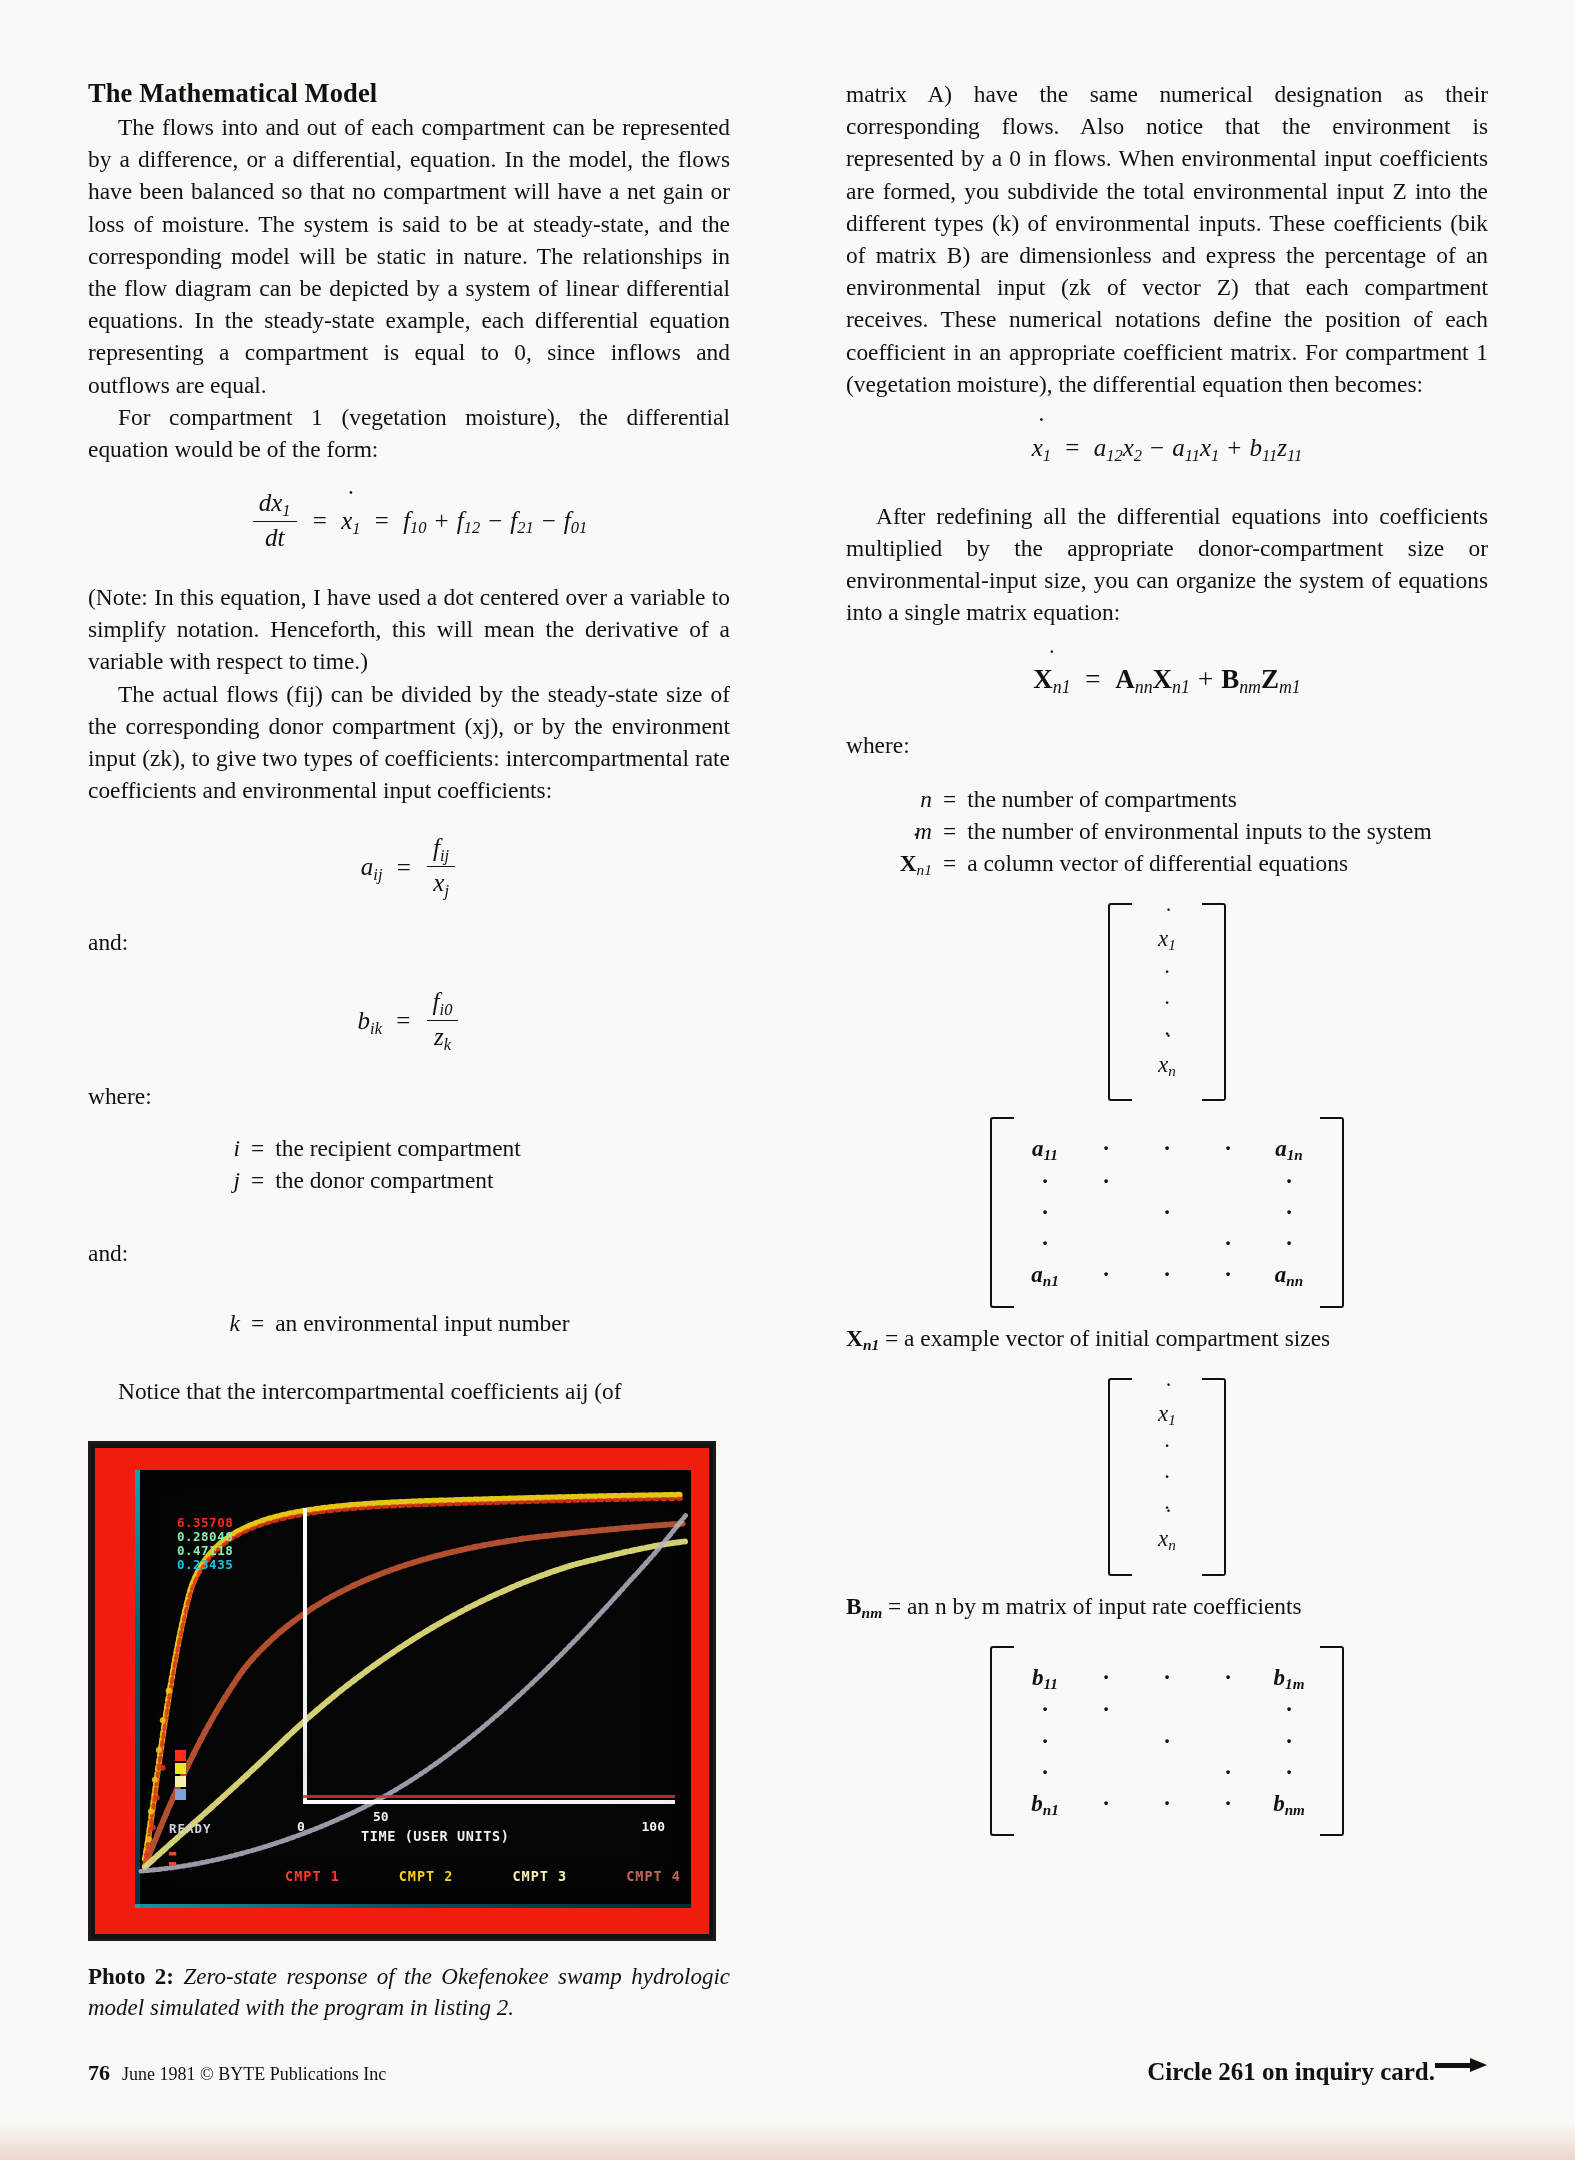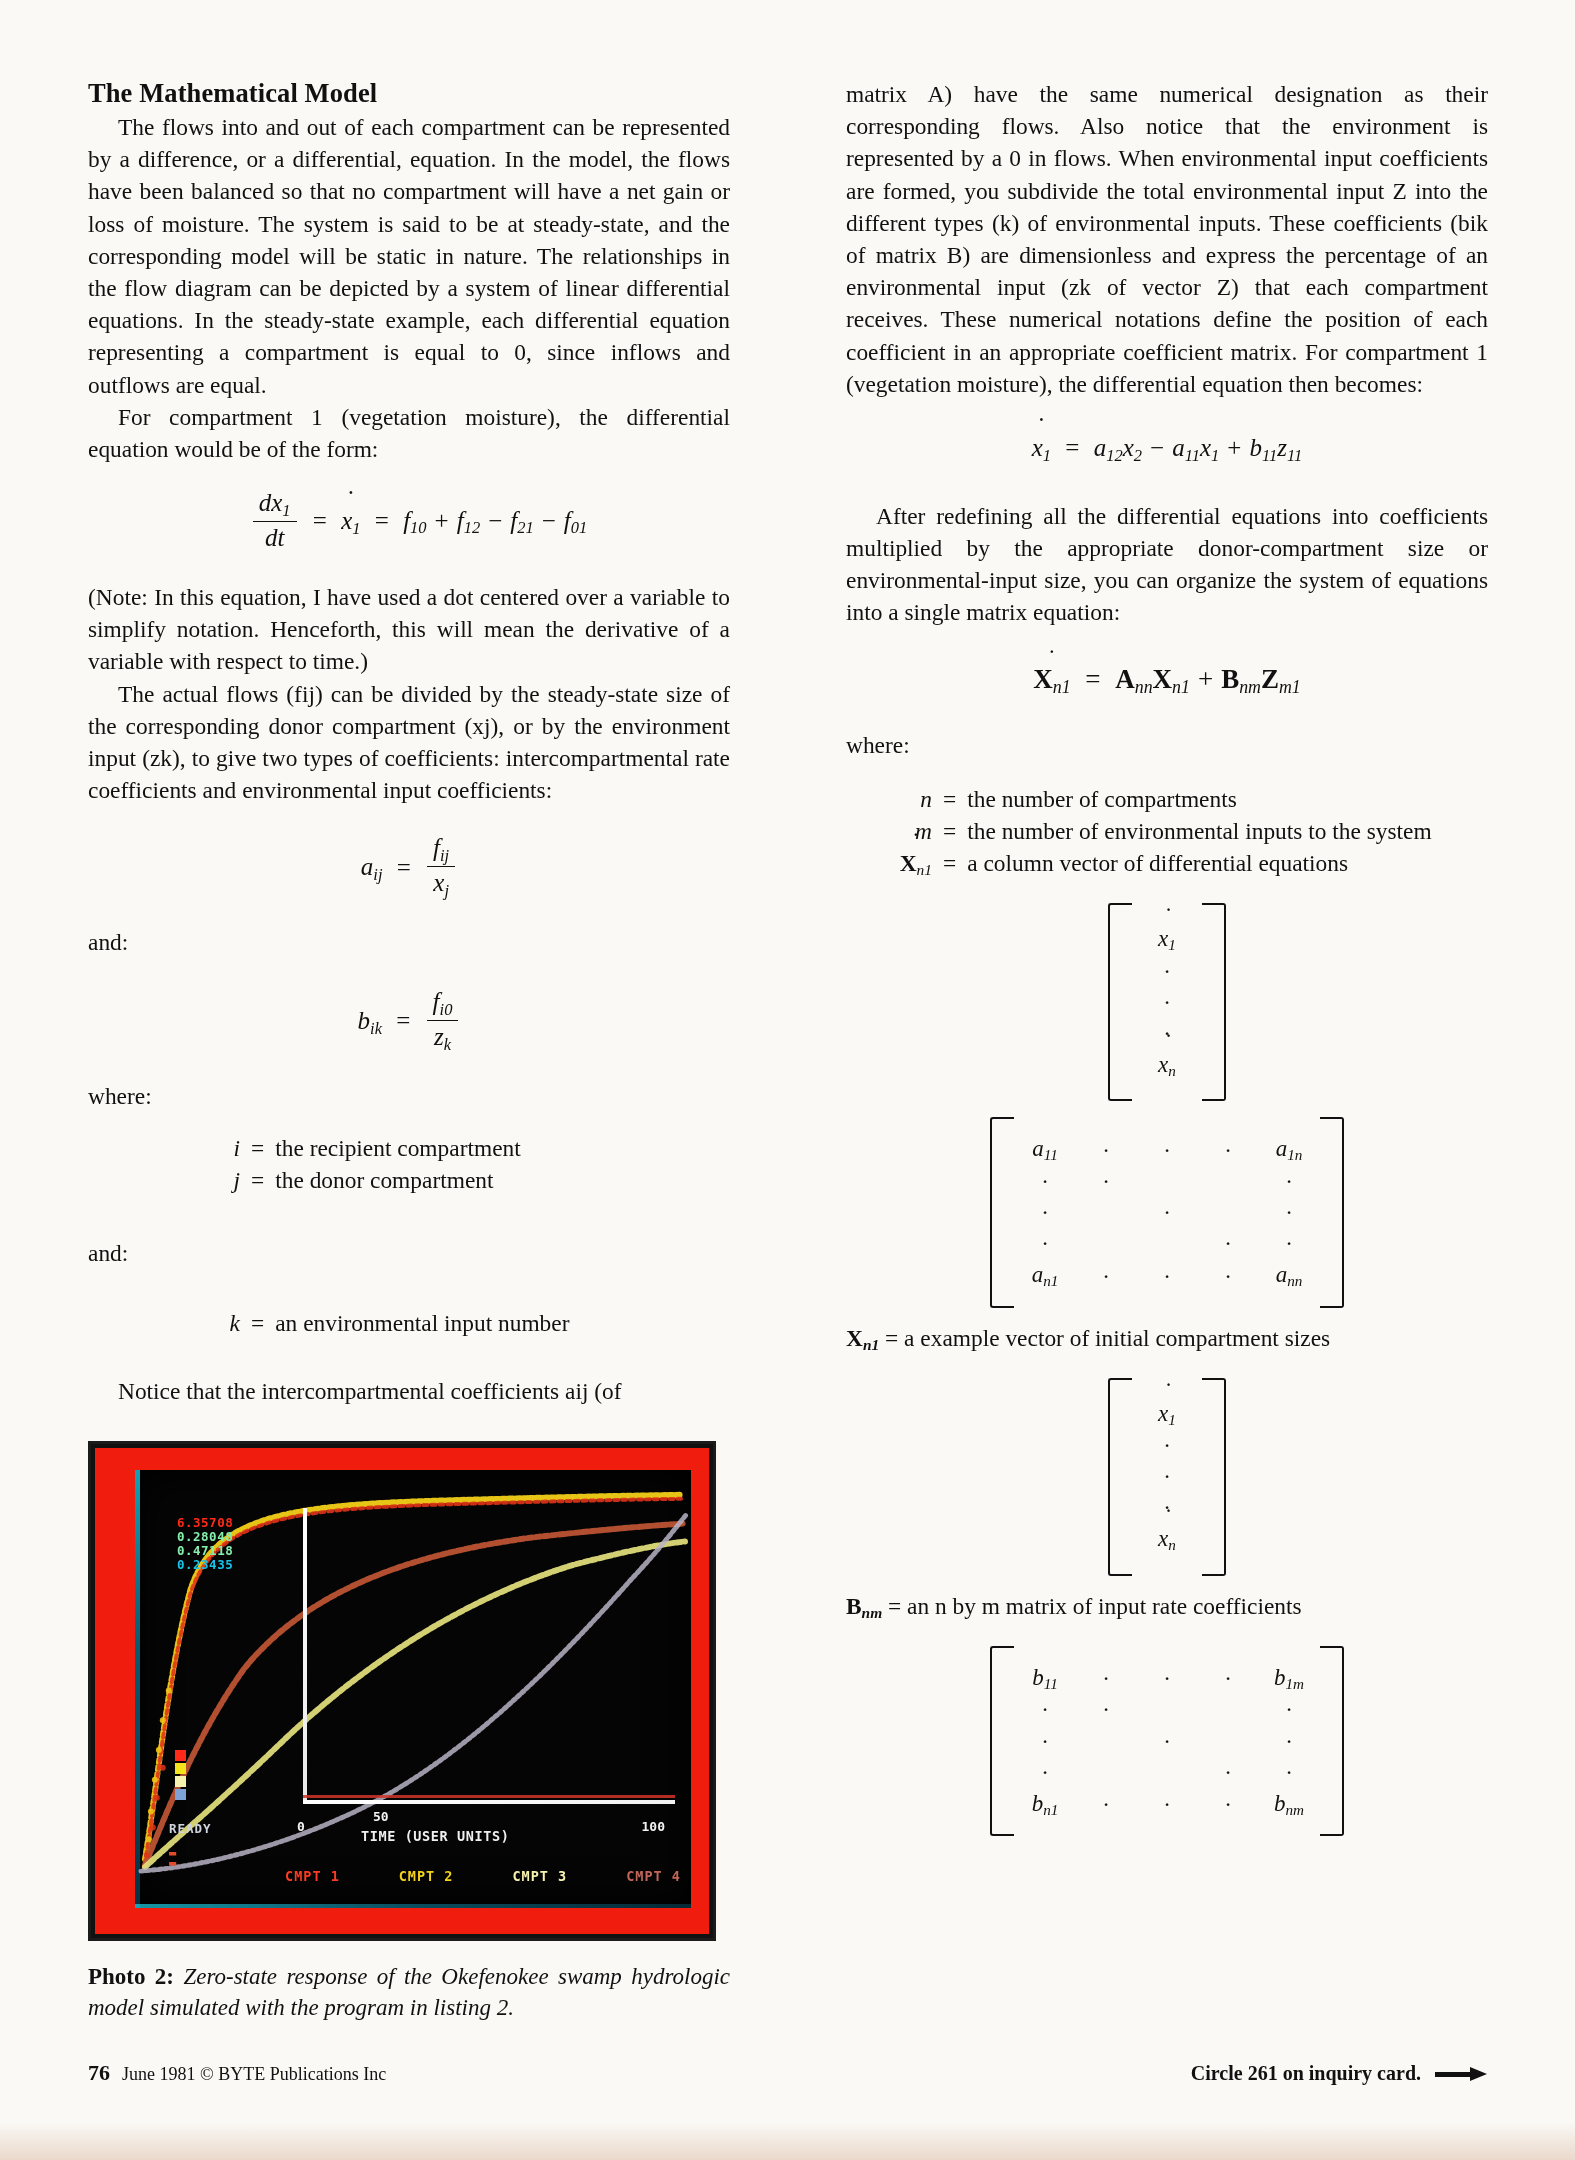--- a/index.html
+++ b/index.html
@@ -92,21 +92,21 @@
     padding:14px 26px;
     font-size:23px;
   }
   .matrix .bracket{
     position:absolute;top:0;bottom:0;width:22px;
     border-top:2.2px solid #111;border-bottom:2.2px solid #111;
   }
   .matrix .bracket.l{left:0;border-left:2.2px solid #111;border-radius:3px 0 0 3px;}
   .matrix .bracket.r{right:0;border-right:2.2px solid #111;border-radius:0 3px 3px 0;}
   .matrix .cells{display:flex;flex-direction:column;align-items:center;line-height:1.35;}
-  .matrix .mrow{display:flex;width:100%;justify-content:space-between;align-items:flex-end;}
+  .matrix .mrow{display:flex;width:100%;justify-content:space-between;align-items:flex-start;font-weight:bold;}
   .matrix .mcell{min-width:46px;text-align:center;font-style:italic;}
   .matrix .mcell.dot{font-style:normal;}
   .colvec .cells{min-width:58px;}
   .bigmat .cells{min-width:290px;}
 
   
   .photo-block{margin-top:34px;}
   .photo{
     width:628px;height:500px;
     background:#111;
@@ -209,21 +209,21 @@
   }
   .caption b{font-style:normal;font-weight:bold;}
 
   .footer{
     position:absolute;left:88px;right:88px;bottom:74px;
     display:flex;justify-content:space-between;align-items:baseline;
     font-family:"Liberation Serif","DejaVu Serif",serif;
   }
   .footer .left{font-size:18px;margin-top:40px;}
   .footer .left .pg{font-weight:bold;font-size:22px;margin-right:12px;}
-  .footer .right{font-size:20px;font-weight:bold;display:flex;align-items:center;gap:14px;}
+  .footer .right{font-size:25px;font-weight:bold;display:flex;align-items:flex-start;}
   .arrow{display:inline-block;width:52px;height:14px;position:relative;}
   .arrow::before{content:"";position:absolute;left:0;top:5px;width:36px;height:5px;background:#111;}
   .arrow::after{content:"";position:absolute;right:0;top:0;border-left:17px solid #111;border-top:7px solid transparent;border-bottom:7px solid transparent;}
 </style>
 </head>
 <body>
 
 <div class="page">
 
   <div class="columns">

